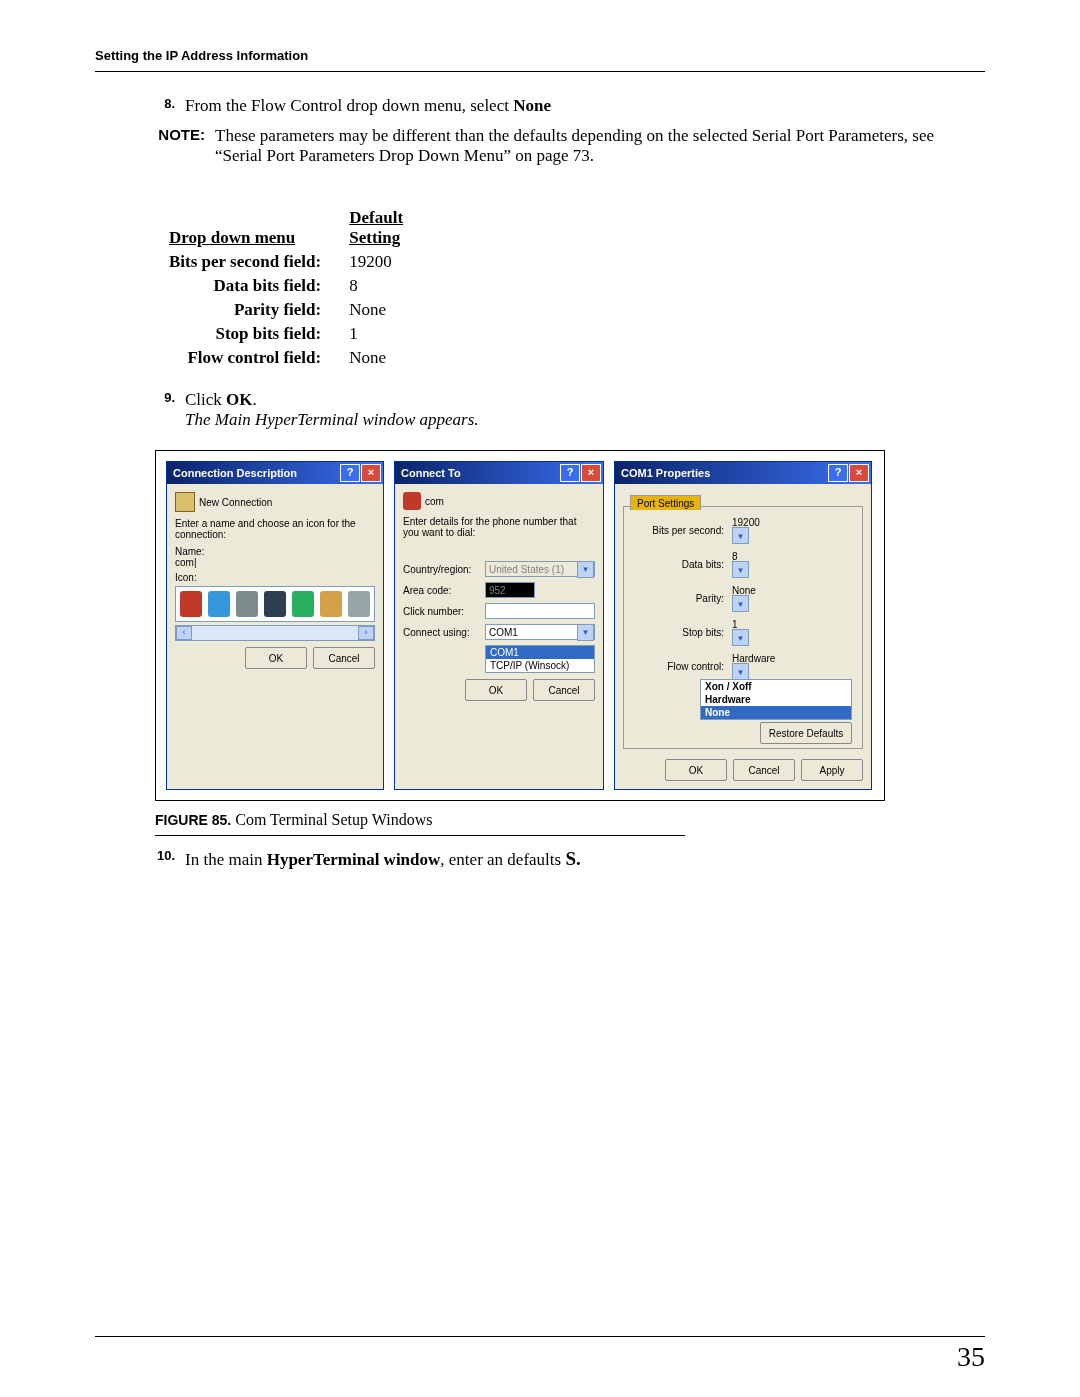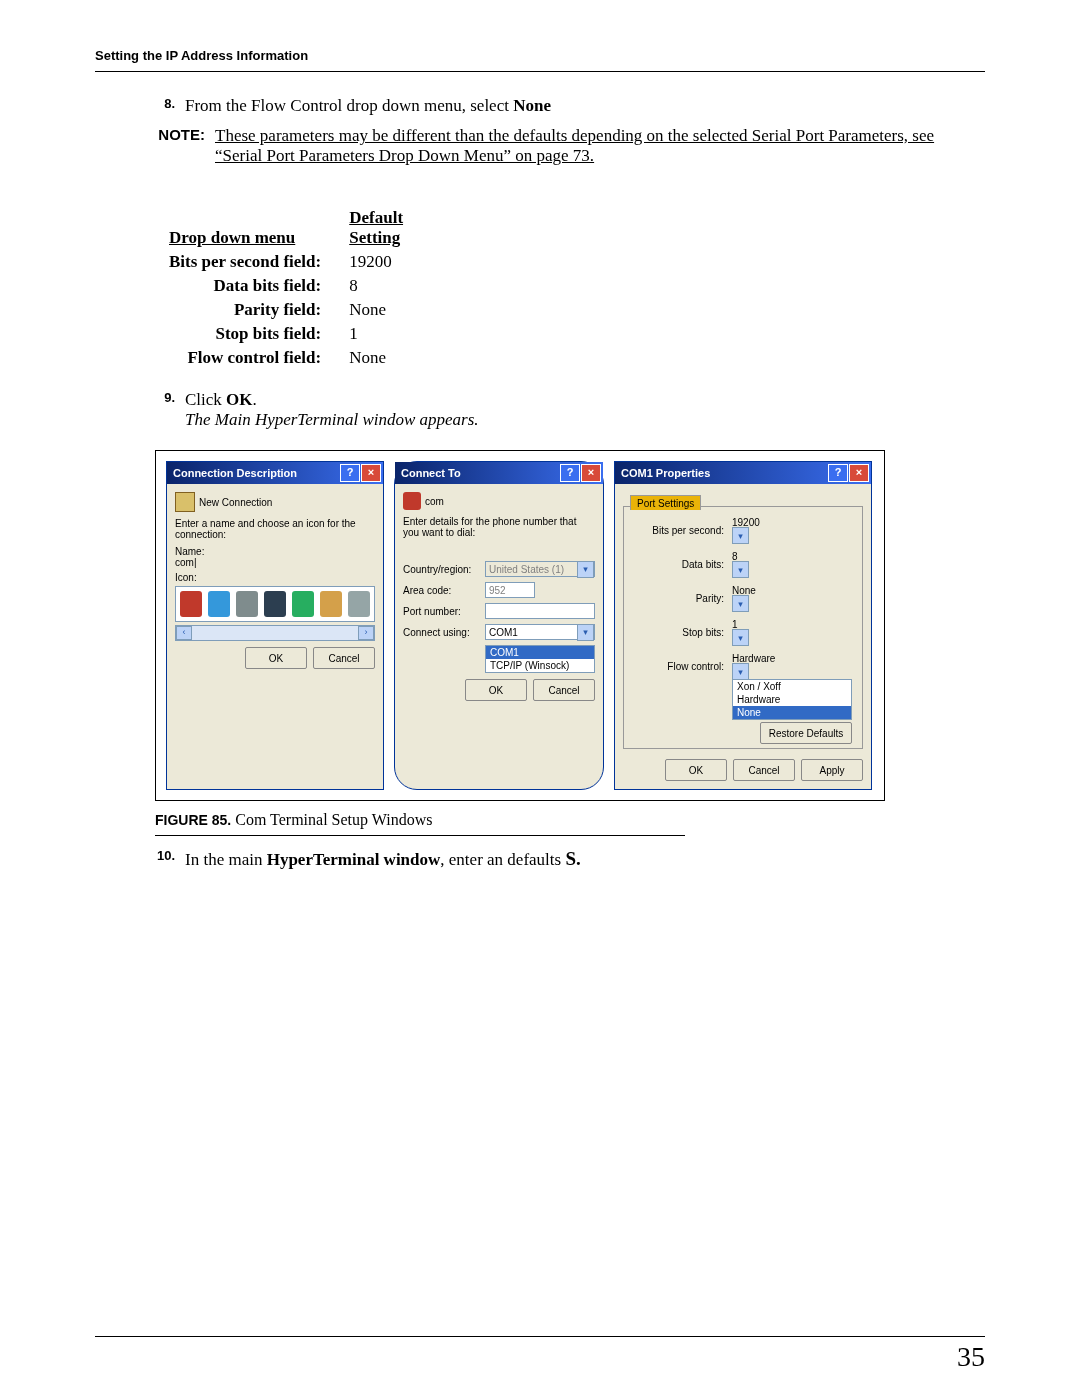--- a/index.html
+++ b/index.html
@@ -45,21 +45,20 @@
     vertical-align: top;
     font-size: 17px;
     margin-left: 6px;
   }
   .note-body {
     display: inline-block;
     width: 750px;
     font-size: 17px;
     vertical-align: top;
     margin-left: 6px;
-    text-decoration: underline;
   }
   .note-lbl {
     font-family: Arial, sans-serif;
     font-size: 15px;
     font-weight: bold;
     display: inline-block;
     width: 110px;
     text-align: right;
     vertical-align: top;
   }
@@ -150,21 +149,21 @@
     min-width:60px; height:20px; font-size:10px;
     background:#ece9d8; border:1px solid #888; border-radius:2px;
     display:flex; align-items:center; justify-content:center;
   }
   .iconrow {
     display:flex; gap:6px; padding:4px; background:#fff; border:1px solid #7f9db9;
     margin:3px 0; overflow:hidden;
   }
   .ic { width:26px; height:26px; border-radius:3px; }
   .dlg1 { width: 218px; }
-  .dlg2 { width: 210px; border-radius: 23px; }
+  .dlg2 { width: 210px; }
   .dlg3 { width: 258px; }
 
   .dropdown-open {
     position:relative; border:1px solid #7f9db9; background:#fff;
     font-size:10px; box-sizing:border-box;
   }
   .dropdown-open .opt { padding:1px 4px; }
   .dropdown-open .opt.sel { background:#316ac5; color:#fff; }
 
   .proprow {display:flex; align-items:center; margin-bottom:8px;}
@@ -328,26 +327,26 @@
         <div style="font-size:10px;margin-bottom:23px;">Enter details for the phone number that you want to dial:</div>
         <div class="formrow">
             <label>Country/region:</label>
             <div class="combo disabled">
               <span>United States (1)</span>
               <div class="arrow">▾</div>
             </div>
           </div>
         <div class="formrow">
             <label>Area code:</label>
-            <div class="txt" style="max-width:50px;background:#ffffff;color:#808080;">
+            <div class="txt" style="max-width:50px;background:#000000;color:#808080;">
               <span>952</span>
             </div>
           </div>
         <div class="formrow">
-            <label>Port number:</label>
+            <label>Click number:</label>
             <div class="txt">
               <span></span>
             </div>
           </div>
         <div class="formrow">
             <label>Connect using:</label>
             <div class="combo">
               <span>COM1</span>
               <div class="arrow">▾</div>
             </div>
@@ -387,21 +386,21 @@
               <div class="combo"><span>None</span><div class="arrow">▾</div></div>
             </div>
           <div class="proprow">
               <label>Stop bits:</label>
               <div class="combo"><span>1</span><div class="arrow">▾</div></div>
             </div>
           <div class="proprow" style="margin-bottom:0;">
               <label>Flow control:</label>
               <div class="combo"><span>Hardware</span><div class="arrow">▾</div></div>
             </div>
-          <div class="dropdown-open" style="margin-left:98px;width:auto;">
+          <div class="dropdown-open" style="margin-left:66px;width:auto;font-weight:bold;">
             <div class="opt">Xon / Xoff</div>
             <div class="opt">Hardware</div>
             <div class="opt sel">None</div>
           </div>
           <div class="btnrow" style="margin-top:2px;">
             <div class="winbtn" style="min-width:90px;">Restore Defaults</div>
           </div>
         </div>
         <div class="btnrow" style="margin-top:10px;">
           <div class="winbtn">OK</div>

